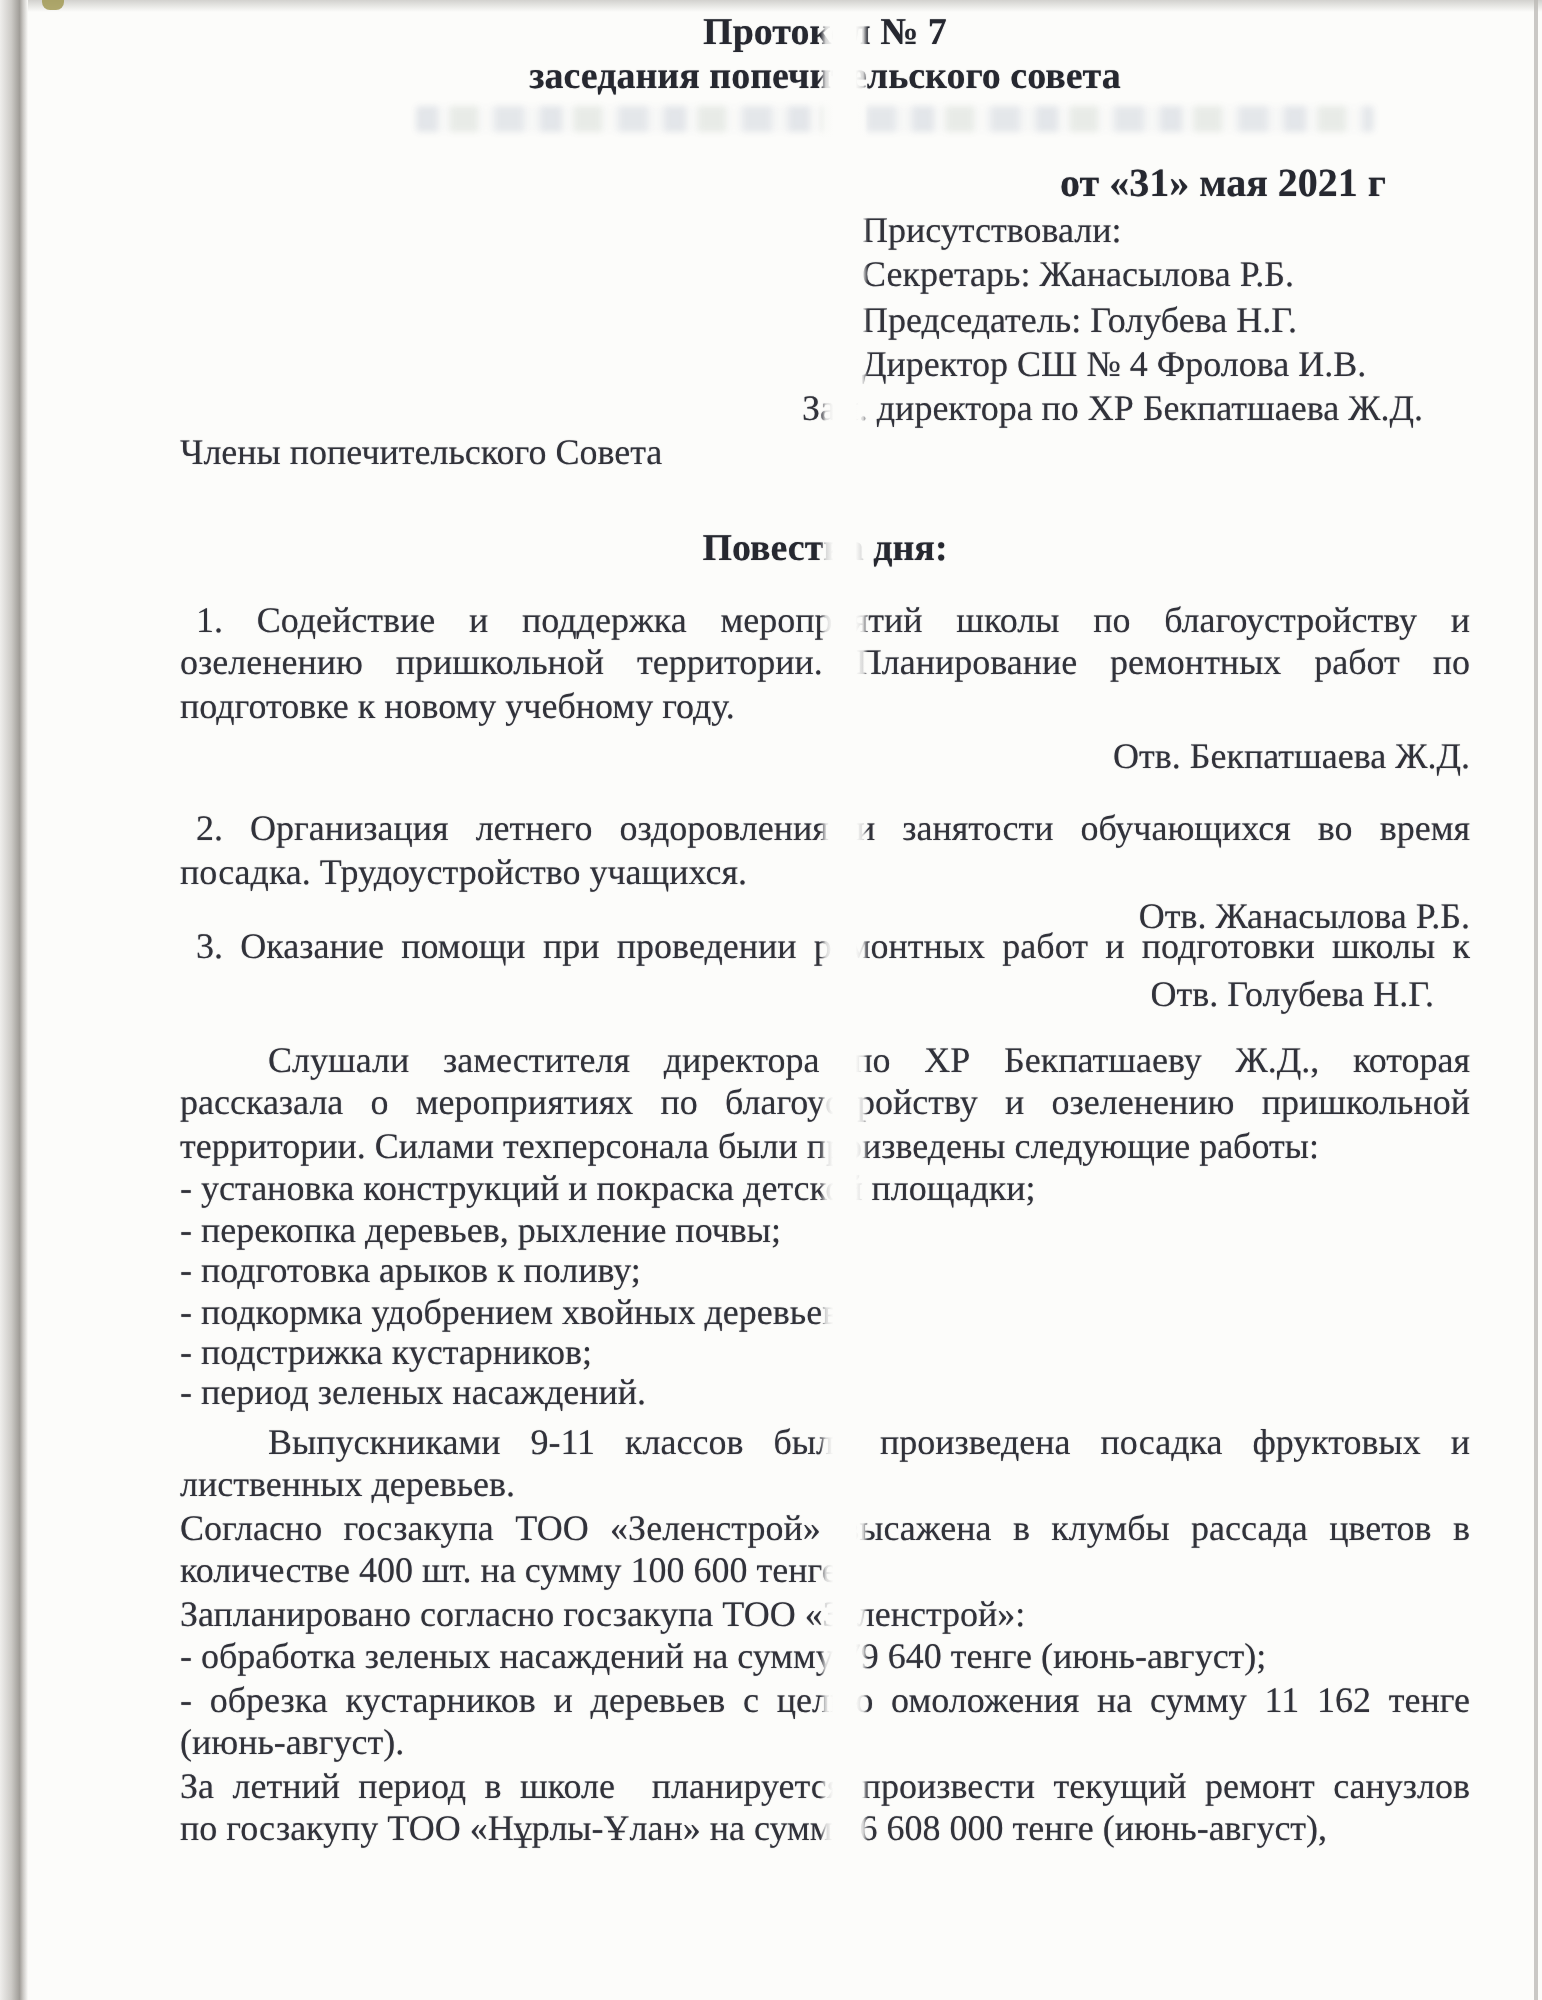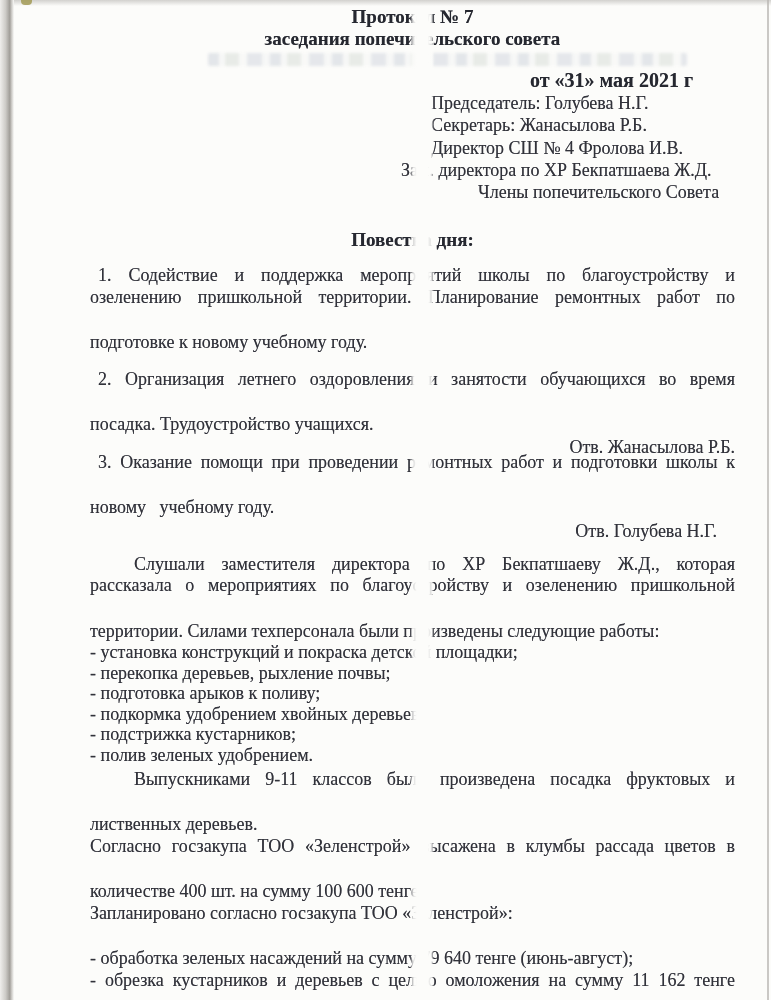--- a/index.html
+++ b/index.html
@@ -57,31 +57,31 @@
   .content {
     position: absolute; left: 90px; top: 6px; width: 645px;
     font-size: 18px; line-height: 22px;
     text-shadow: 0 0 0.5px rgba(44,46,56,0.55);
     z-index: 2;
   }
   .bold   { font-weight: bold; color: #262830; }
   .center { text-align: center; }
   .title-l1 { font-size: 19px; }
   .title-l2 { font-size: 19px; }
-  .date-line { font-size: 20px; line-height: 24px; text-align: right; padding-right: 42px; margin-top: 2px; }
+  .date-line { font-size: 20px; line-height: 24px; text-align: right; padding-right: 42px; margin-top: 14px; }
   .att { line-height: 22.3px; }
   .m341 { margin-left: 341px; }
   .m311 { margin-left: 311px; }
-  .m388 { margin-left: 388px; }
+  .m388 { }
   .agenda-h { font-size: 19px; margin-top: 26px; }
   .item { margin-top: 14px; line-height: 21.5px; }
   .item2 { margin-top: 15px; }
   .item3 { margin-top: -6px; }
   .jl { text-align: justify; text-align-last: justify; }
-  .ll { text-align: left; margin-top: 24px; }
+  .ll { text-align: left; }
   .ind8  { text-indent: 8px; }
   .ind44 { text-indent: 44px; }
   .resp  { text-align: right; line-height: 22px; margin-top: 3px; }
   .resp2 { margin-top: 0; }
   .resp3 { margin-top: 1px; padding-right: 18px; }
   .heard { margin-top: 12px; line-height: 21.5px; }
   .works { line-height: 20.4px; }
   .para2 { line-height: 21.5px; }
   .grad  { margin-top: 4px; }
 </style>
@@ -93,60 +93,61 @@
   <div class="content">
 
     <div class="title-l1 bold center">Протокол № 7</div>
     <div class="title-l2 bold center">заседания попечительского совета</div>
 
     <div class="ghost"></div>
 
     <div class="date-line bold">от «31» мая 2021 г</div>
 
     <div>
+      <div class="att m341">Присутствовали:</div>
+      <div class="att m341">Секретарь: Жанасылова Р.Б.</div>
       <div class="att m341">Председатель: Голубева Н.Г.</div>
-      <div class="att m341">Секретарь: Жанасылова Р.Б.</div>
       <div class="att m341">Директор СШ № 4 Фролова И.В.</div>
       <div class="att m311">Зам. директора  по ХР Бекпатшаева Ж.Д.</div>
       <div class="att m388">Члены попечительского Совета</div>
     </div>
 
     <div class="agenda-h bold center">Повестка дня:</div>
 
     <div class="item">
       <div class="jl ind8">1.  Содействие и  поддержка мероприятий школы по благоустройству и</div>
       <div class="jl">озеленению пришкольной территории. Планирование ремонтных работ по</div>
       <div class="ll">подготовке к новому учебному году.</div>
     </div>
+    <div class="resp">Отв. Бекпатшаева Ж.Д.</div>
 
     <div class="item item2">
       <div class="jl ind8">2.  Организация летнего оздоровления и занятости обучающихся во время</div>
       <div class="ll">посадка. Трудоустройство учащихся.</div>
     </div>
     <div class="resp resp2">Отв. Жанасылова Р.Б.</div>
 
     <div class="item item3">
       <div class="jl ind8">3.  Оказание помощи при проведении ремонтных работ  и подготовки школы  к</div>
-      <div class="ll">новому&nbsp;&nbsp; учебному году.</div>
     </div>
     <div class="resp resp3">Отв. Голубева Н.Г.</div>
 
     <div class="heard">
       <div class="jl ind44">Слушали  заместителя  директора  по ХР  Бекпатшаеву  Ж.Д.,  которая</div>
       <div class="jl">рассказала о  мероприятиях  по благоустройству  и озеленению пришкольной</div>
       <div class="ll">территории. Силами техперсонала были произведены следующие работы:</div>
     </div>
 
     <div class="works">
       <div>- установка конструкций и покраска детской площадки;</div>
       <div>- перекопка деревьев, рыхление почвы;</div>
       <div>- подготовка арыков к поливу;</div>
       <div>- подкормка удобрением хвойных деревьев;</div>
       <div>- подстрижка кустарников;</div>
-      <div>- полив зеленых удобрением.</div>
+      <div>- период зеленых насаждений.</div>
     </div>
 
     <div class="para2 grad">
       <div class="jl ind44">Выпускниками  9-11  классов  была  произведена  посадка  фруктовых  и</div>
       <div class="ll">лиственных деревьев.</div>
     </div>
 
     <div class="para2">
       <div class="jl">Согласно  госзакупа  ТОО  «Зеленстрой»  высажена  в  клумбы  рассада  цветов  в</div>
       <div class="ll">количестве 400 шт. на сумму 100&nbsp;600 тенге</div>

